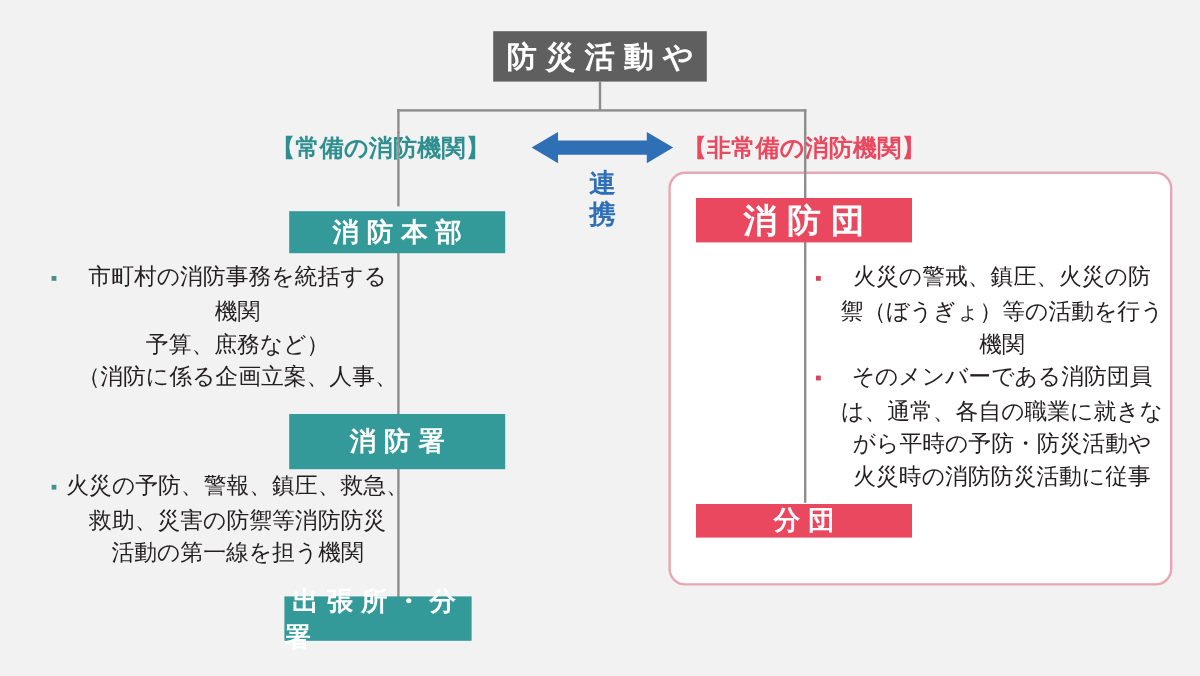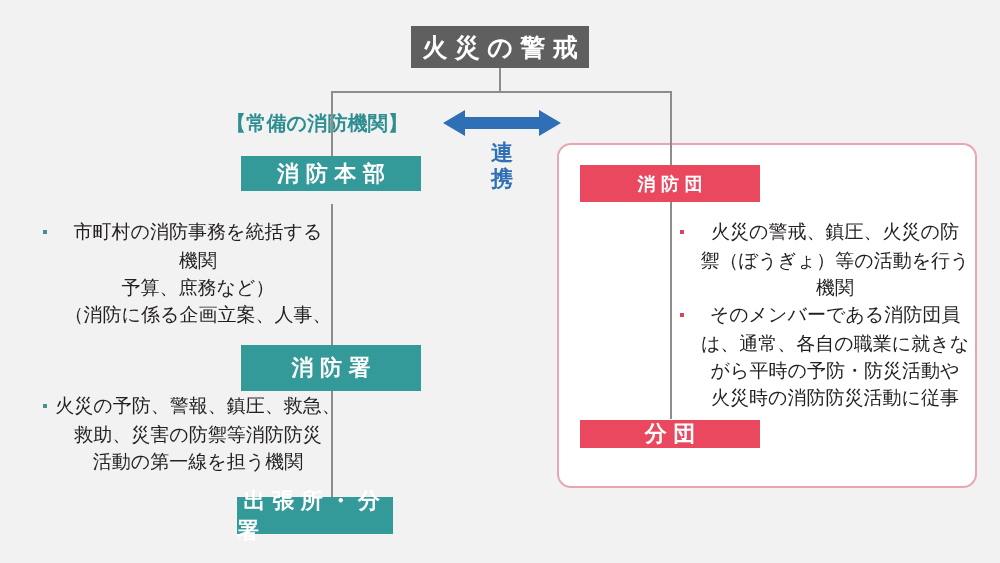--- a/index.html
+++ b/index.html
@@ -117,45 +117,46 @@
     text-align: center;
     width: 30px;
   }
 </style>
 </head>
 <body>
 
 <div id="canvas">
 
   <div class="box box-gray" style="left:411px; top:26px; width:178px; height:42px; font-size:25px;">
-    <span>火災の警戒</span>
+    <span>防災活動や</span>
   </div>
 
   <div class="vline" style="left:499px; top:68px; height:24px;"></div>
   <div class="hline" style="left:331px; top:91px; width:341px;"></div>
   <div class="vline" style="left:331px; top:91px; height:20px;"></div>
   <div class="vline" style="left:670px; top:91px; height:20px;"></div>
 
   <div class="group-label label-teal" style="left:226px; top:110px;">【常備の消防機関】</div>
+  <div class="group-label label-pink" style="left:569px; top:110px;">【非常備の消防機関】</div>
 
   <div class="renkei-arrow" style="left:443px; top:108px;">
     <svg width="118" height="30" viewBox="0 0 118 30" xmlns="http://www.w3.org/2000/svg">
       <polygon points="0,15 22,2 22,9 96,9 96,2 118,15 96,28 96,21 22,21 22,28" fill="#2f6fb5"></polygon>
     </svg>
   </div>
   <div class="renkei-text" style="left:487px; top:140px;">
     <div>連</div>
     <div>携</div>
   </div>
 
   <div class="vline" style="left:331px; top:110px; height:62px;"></div>
   <div class="vline" style="left:331px; top:204px; height:142px;"></div>
   <div class="vline" style="left:331px; top:380px; height:118px;"></div>
 
-  <div class="box box-teal" style="left:241px; top:156px; width:180px; height:35px; font-size:22px;">
+  <div class="box box-teal" style="left:241px; top:176px; width:180px; height:35px; font-size:22px;">
     <span>消防本部</span>
   </div>
 
   <div class="bullets" style="left:42px; top:219px; width:300px;">
     <div class="bullet-item">市町村の消防事務を統括する</div>
     <div class="plain-line">機関</div>
     <div class="plain-line">予算、庶務など）</div>
     <div class="plain-line">（消防に係る企画立案、人事、</div>
   </div>
 
@@ -171,21 +172,21 @@
 
   <div class="box box-teal" style="left:237px; top:497px; width:156px; height:37px; font-size:22px;">
     <span>出張所・分署</span>
   </div>
 
   <div class="pink-panel" style="left:557px; top:143px; width:420px; height:345px;"></div>
 
   <div class="vline" style="left:670px; top:110px; height:55px;"></div>
   <div class="vline" style="left:670px; top:201px; height:218px;"></div>
 
-  <div class="box box-pink" style="left:580px; top:165px; width:180px; height:37px; font-size:18px;">
+  <div class="box box-pink" style="left:580px; top:165px; width:180px; height:37px; font-size:28px;">
     <span>消防団</span>
   </div>
 
   <div class="bullets pink-bullets" style="left:679px; top:219px; width:300px;">
     <div class="bullet-item">火災の警戒、鎮圧、火災の防</div>
     <div class="plain-line">禦（ぼうぎょ）等の活動を行う</div>
     <div class="plain-line">機関</div>
     <div class="bullet-item">そのメンバーである消防団員</div>
     <div class="plain-line">は、通常、各自の職業に就きな</div>
     <div class="plain-line">がら平時の予防・防災活動や</div>

